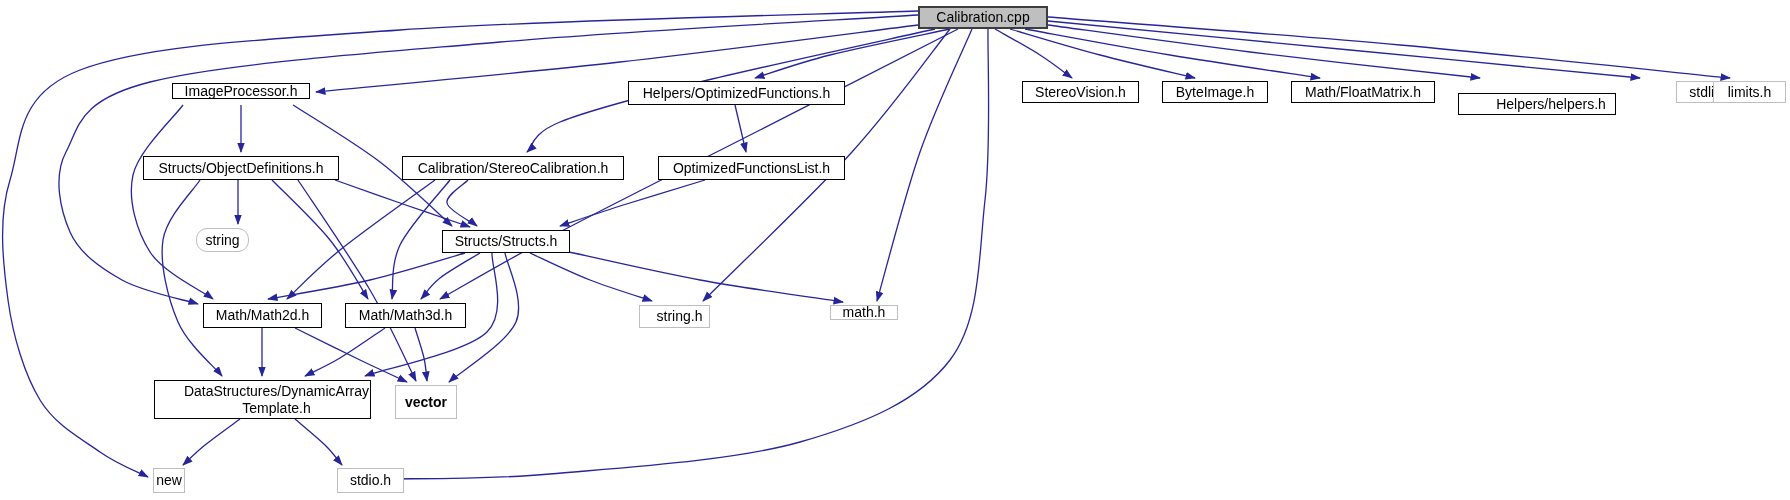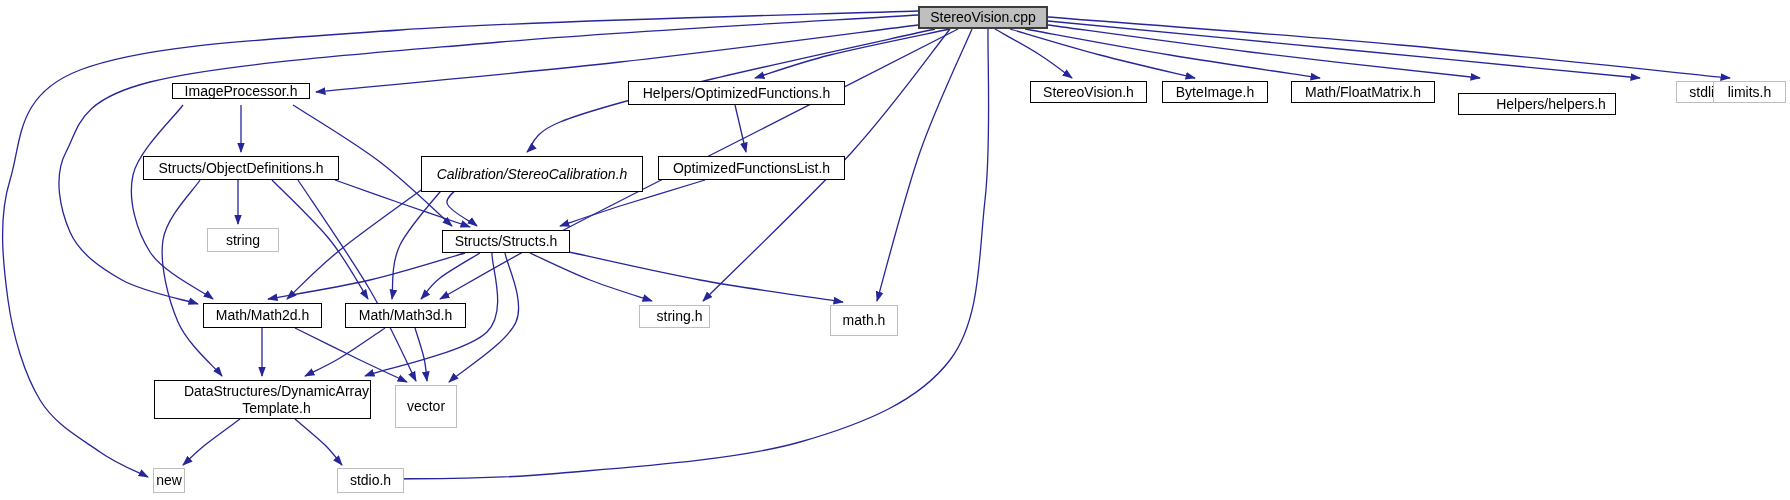--- a/index.html
+++ b/index.html
@@ -57,36 +57,36 @@
       <path d="M505,253 C506.8333333333333,264.5 525.3333333333334,300.5 516,322 C506.6666666666667,343.5 460.1666666666667,372 449,382" fill="none" stroke="#26269a" stroke-width="1.3" marker-end="url(#arw)"></path>
       <path d="M492,253 C491.1666666666667,266.1666666666667 508.1666666666667,311.5 487,332 C465.8333333333333,352.5 385.3333333333333,368.6666666666667 365,376" fill="none" stroke="#26269a" stroke-width="1.3" marker-end="url(#arw)"></path>
       <path d="M262,328 L262,376" fill="none" stroke="#26269a" stroke-width="1.3" marker-end="url(#arw)"></path>
       <path d="M295,328 C305.8333333333333,333.3333333333333 341.3333333333333,351 360,360 C378.6666666666667,369 399.1666666666667,378.3333333333333 407,382" fill="none" stroke="#26269a" stroke-width="1.3" marker-end="url(#arw)"></path>
       <path d="M385,328 C377.5,333 353.3333333333333,350 340,358 C326.6666666666667,366 310.8333333333333,373 305,376" fill="none" stroke="#26269a" stroke-width="1.3" marker-end="url(#arw)"></path>
       <path d="M415,328 C416.5,333 422,349.1666666666667 424,358 C426,366.8333333333333 426.5,377.1666666666667 427,381" fill="none" stroke="#26269a" stroke-width="1.3" marker-end="url(#arw)"></path>
       <path d="M240,419 C234.16666666666666,423.3333333333333 214.5,437.3333333333333 205,445 C195.5,452.6666666666667 186.66666666666666,461.6666666666667 183,465" fill="none" stroke="#26269a" stroke-width="1.3" marker-end="url(#arw)"></path>
       <path d="M295,419 C300,423.3333333333333 317.1666666666667,437.3333333333333 325,445 C332.8333333333333,452.6666666666667 339.1666666666667,461.6666666666667 342,465" fill="none" stroke="#26269a" stroke-width="1.3" marker-end="url(#arw)"></path>
     </svg>
 
-<div class="node root" style="left: 918px; top: 6px; width: 130px; height: 23px;">StereoVision.cpp</div>
+<div class="node root" style="left: 918px; top: 6px; width: 130px; height: 23px;">Calibration.cpp</div>
     <div class="node" style="left: 172px; top: 83px; width: 138px; height: 16px;">ImageProcessor.h</div>
     <div class="node" style="left: 628px; top: 81px; width: 217px; height: 24px;">Helpers/OptimizedFunctions.h</div>
-    <div class="node" style="left: 1022px; top: 81px; width: 117px; height: 22px; margin-left: 8px;">StereoVision.h</div>
+    <div class="node" style="left: 1022px; top: 81px; width: 117px; height: 22px;">StereoVision.h</div>
     <div class="node" style="left: 1162px; top: 81px; width: 106px; height: 22px;">ByteImage.h</div>
     <div class="node" style="left: 1291px; top: 81px; width: 144px; height: 22px;">Math/FloatMatrix.h</div>
     <div class="node" style="left: 1458px; top: 93px; width: 158px; height: 22px; padding-left: 28px;">Helpers/helpers.h</div>
     <div class="node external" style="left: 1676px; top: 81px; width: 71px; height: 22px;">stdlib.h</div>
     <div class="node external" style="left: 1713px; top: 81px; width: 73px; height: 22px;">limits.h</div>
     <div class="node" style="left: 143px; top: 156px; width: 196px; height: 24px;">Structs/ObjectDefinitions.h</div>
-    <div class="node" style="left: 421px; top: 156px; width: 222px; height: 36px; font-style: italic;">Calibration/StereoCalibration.h</div>
+    <div class="node" style="left: 402px; top: 156px; width: 222px; height: 24px;">Calibration/StereoCalibration.h</div>
     <div class="node" style="left: 658px; top: 156px; width: 187px; height: 24px;">OptimizedFunctionsList.h</div>
-    <div class="node external" style="left: 207px; top: 228px; width: 72px; height: 24px;">string</div>
+    <div class="node external" style="left: 196px; top: 228px; width: 53px; height: 24px; border-radius: 11px;">string</div>
     <div class="node" style="left: 442px; top: 230px; width: 128px; height: 23px;">Structs/Structs.h</div>
     <div class="node external" style="left: 639px; top: 305px; width: 71px; height: 23px; padding-left: 10px;">string.h</div>
-    <div class="node external" style="left: 830px; top: 305px; width: 68px; height: 31px;">math.h</div>
+    <div class="node external" style="left: 830px; top: 305px; width: 68px; height: 15px;">math.h</div>
     <div class="node" style="left: 203px; top: 303px; width: 119px; height: 25px;">Math/Math2d.h</div>
     <div class="node" style="left: 345px; top: 303px; width: 121px; height: 25px;">Math/Math3d.h</div>
     <div class="node" style="left: 154px; top: 380px; width: 217px; height: 39px; padding-left: 28px;">DataStructures/DynamicArray
 Template.h</div>
-    <div class="node external" style="left: 395px; top: 385px; width: 62px; height: 43px;">vector</div>
+    <div class="node external" style="left: 395px; top: 385px; width: 62px; height: 34px; font-weight: bold;">vector</div>
     <div class="node external" style="left: 153px; top: 468px; width: 32px; height: 25px;">new</div>
     <div class="node external" style="left: 313px; top: 468px; width: 67px; height: 25px; margin-left: 24px;">stdio.h</div>
   </div>
 
 </body></html>

